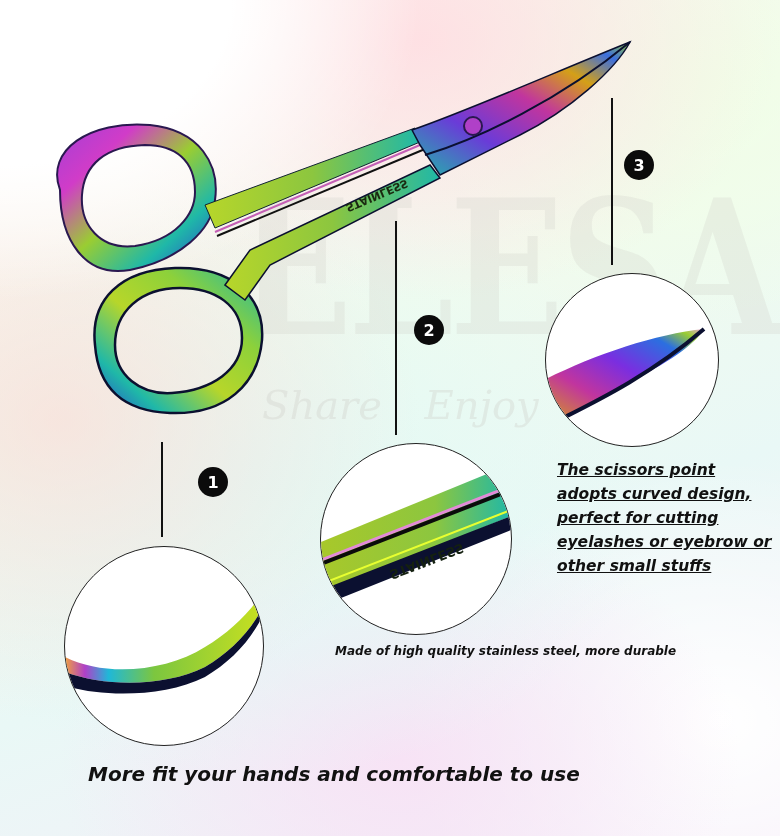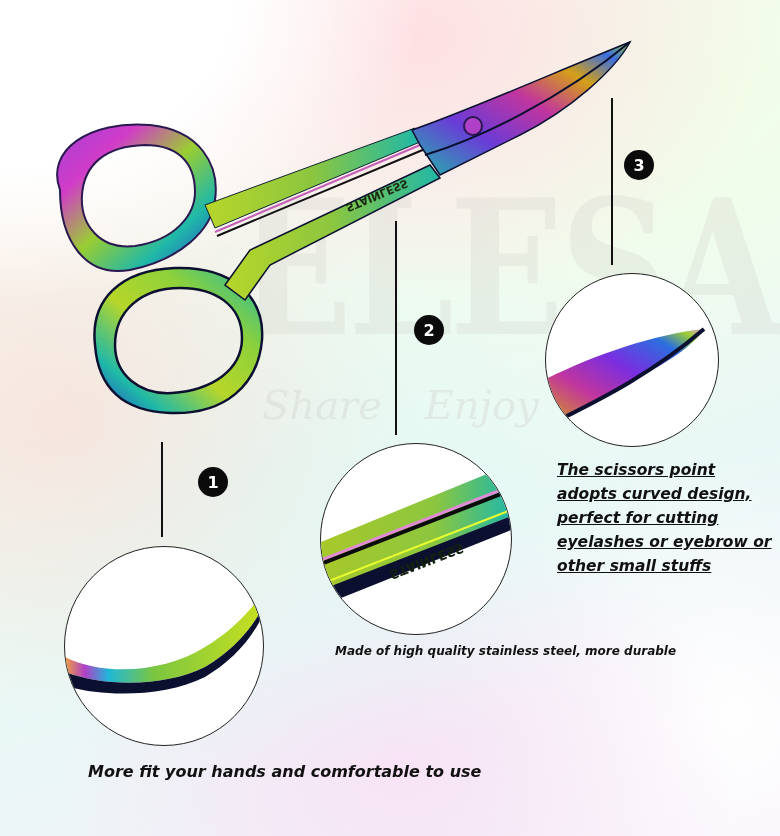--- a/index.html
+++ b/index.html
@@ -38,21 +38,21 @@
       position: absolute; border-radius: 50%; border: 1.2px solid #222;
       background: #fff; overflow: hidden;
     }
     .detail-circle svg { position: absolute; left: 0; top: 0; }
     .caption {
       position: absolute; font-style: italic; font-weight: bold; color: #111;
       font-family: "DejaVu Sans", sans-serif;
     }
     .caption-3 { left: 557px; top: 458px; width: 222px; font-size: 15.5px; line-height: 24px; text-decoration: underline; }
     .caption-2 { left: 335px; top: 644px; font-size: 12px; white-space: nowrap; }
-    .caption-1 { left: 88px; top: 762px; font-size: 16px; white-space: nowrap; }
+    .caption-1 { left: 88px; top: 762px; font-size: 20px; white-space: nowrap; }
   </style>
 </head>
 <body>
 
 <div class="watermark">ELESALE</div>
 <div class="watermark-sub">Share Enjoy Focus</div>
 
 <svg class="scissors" width="780" height="836" viewBox="0 0 780 836">
   <defs>
     <linearGradient id="rainbowA" x1="0" y1="0" x2="1" y2="1">

